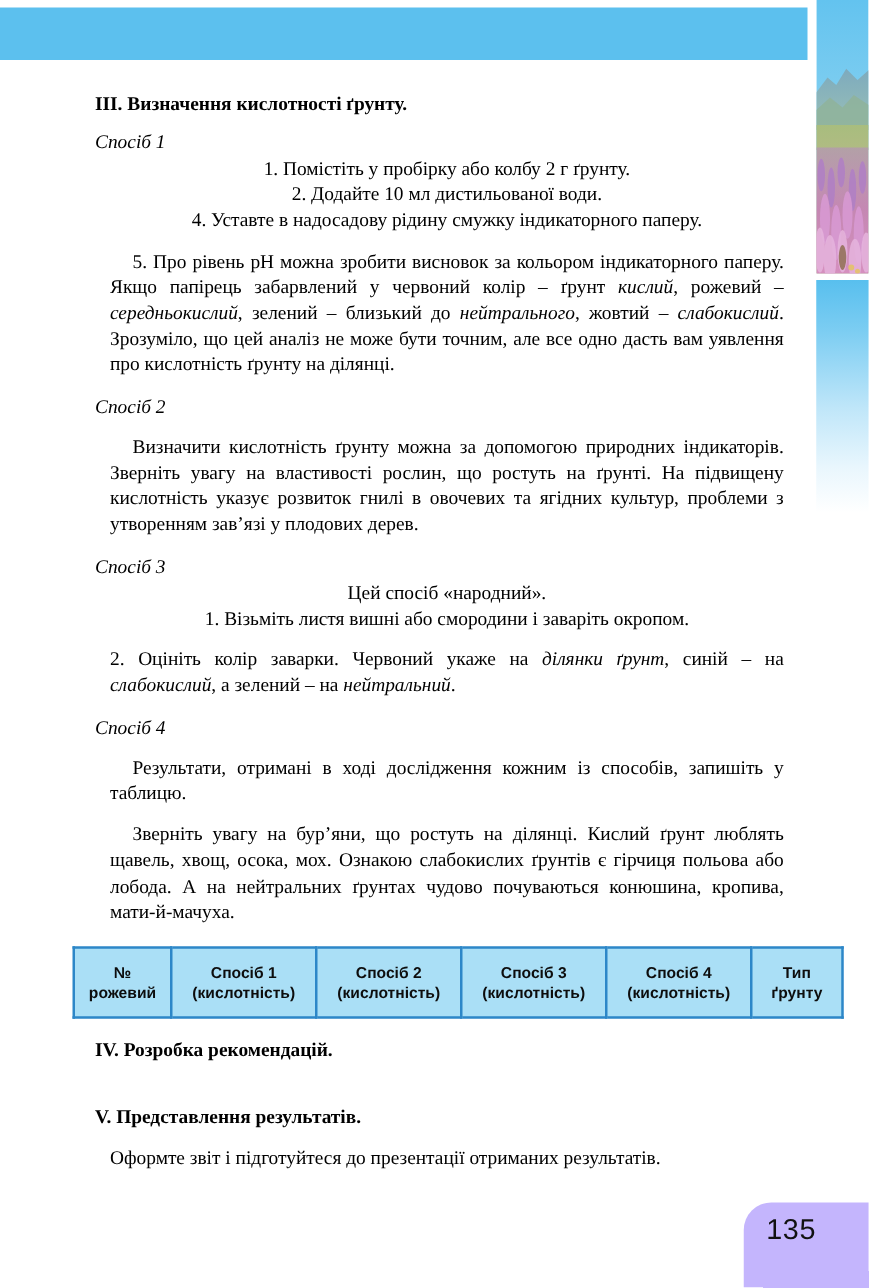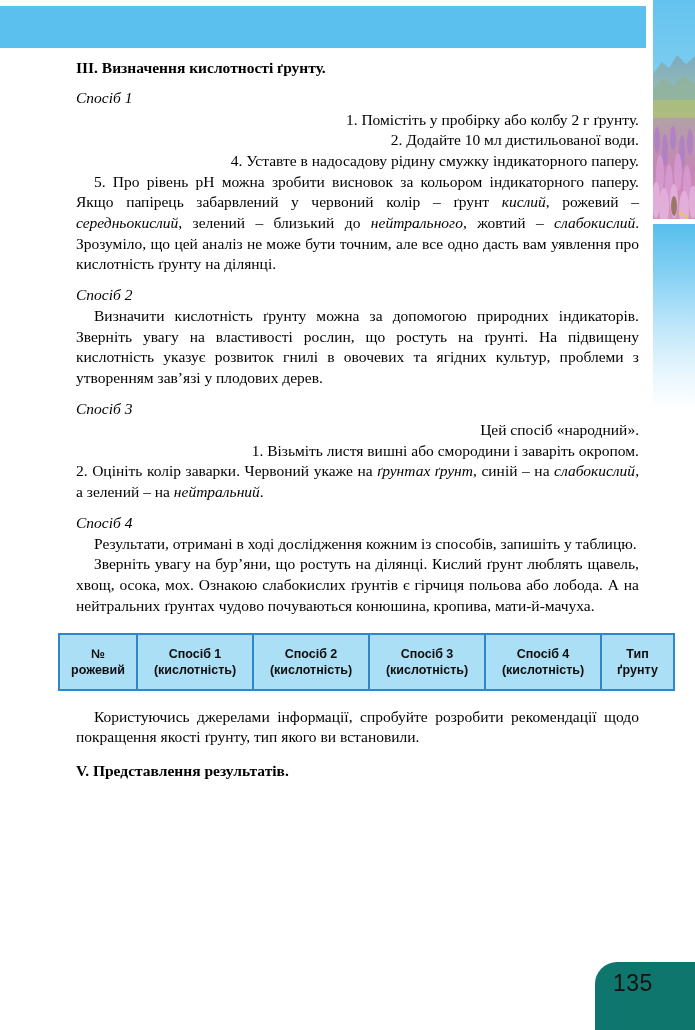--- a/index.html
+++ b/index.html
@@ -43,21 +43,21 @@
     height: 186px;
     background: linear-gradient(to bottom, #58bfee 0%, #7ccdf2 22%, #bfe6f9 55%, #e8f6fd 80%, #ffffff 100%);
   }
 
   .page-number-box {
     position: absolute;
     left: 595px;
     top: 962px;
     width: 100px;
     height: 68px;
-    background: #0f766e;
+    background: #c4b5fd;
     border-top-left-radius: 22px;
   }
   .page-number-box .page-num {
     position: absolute;
     left: 18px;
     top: 8px;
     font-family: "Liberation Sans", sans-serif;
     font-size: 23px;
     font-weight: 400;
     color: #111111;
@@ -69,45 +69,45 @@
     position: absolute;
     left: 76px;
     top: 58px;
     width: 563px;
   }
 
   h2.section-head {
     font-family: "Liberation Serif", serif;
     font-size: 15.5px;
     font-weight: bold;
-    margin: 0 0 4px 0;
+    margin: 16px 0 4px 0;
     line-height: 1.32;
   }
 
   .method-title {
     font-style: italic;
     font-size: 15.5px;
     line-height: 1.36;
     margin: 9px 0 1px 0;
   }
 
   p.para {
-    margin: 0;
+    margin: 12px;
     font-size: 15.5px;
     line-height: 1.335;
     text-align: justify;
     text-indent: 0;
     font-family: Liberation Serif, serif;
   }
   p.para.indent { text-indent: 18px; }
   p.numbered {
     margin: 0;
     font-size: 15.5px;
     line-height: 1.335;
-    text-align: right;
+    text-align: center;
   }
   .em { font-style: italic; }
   .gap-md { height: 13px; }
 
   
   .tbl-wrap {
     margin-top: 16px;
     margin-bottom: 16px;
   }
   table.result-table {
@@ -214,21 +214,21 @@
   <p class="numbered">4. Уставте в надосадову рідину смужку індикаторного паперу.</p>
 
   <p class="para indent"><span>5. Про рівень рН можна зробити висновок за кольором індикаторного паперу. Якщо папірець забарвлений у червоний колір – ґрунт </span><span class="em">кислий</span><span>, рожевий – </span><span class="em">середньокислий</span><span>, зелений – близький до </span><span class="em">нейтрального</span><span>, жовтий – </span><span class="em">слабокислий</span><span>. Зрозуміло, що цей аналіз не може бути точним, але все одно дасть вам уявлення про кислотність ґрунту на ділянці.</span></p>
 
   <div class="method-title">Спосіб 2</div>
   <p class="para indent">Визначити кислотність ґрунту можна за допомогою природних індикаторів. Зверніть увагу на властивості рослин, що ростуть на ґрунті. На підвищену кислотність указує розвиток гнилі в овочевих та ягідних культур, проблеми з утворенням зав’язі у плодових дерев.</p>
 
   <div class="method-title">Спосіб 3</div>
   <p class="numbered">Цей спосіб «народний».</p>
   <p class="numbered">1. Візьміть листя вишні або смородини і заваріть окропом.</p>
-  <p class="para"><span>2. Оцініть колір заварки. Червоний укаже на </span><span class="em">ґрунтах ґрунт</span><span>, синій – на </span><span class="em">слабокислий</span><span>, а зелений – на </span><span class="em">нейтральний</span><span>.</span></p>
+  <p class="para"><span>2. Оцініть колір заварки. Червоний укаже на </span><span class="em">ділянки ґрунт</span><span>, синій – на </span><span class="em">слабокислий</span><span>, а зелений – на </span><span class="em">нейтральний</span><span>.</span></p>
 
   <div class="method-title">Спосіб 4</div>
   <p class="para indent">Результати, отримані в ході дослідження кожним із способів, запишіть у таблицю.</p>
 
   <p class="para indent">Зверніть увагу на бур’яни, що ростуть на ділянці. Кислий ґрунт люблять щавель, хвощ, осока, мох. Ознакою слабокислих ґрунтів є гірчиця польова або лобода. А на нейтральних ґрунтах чудово почуваються конюшина, кропива, мати-й-мачуха.</p>
 
   <div class="tbl-wrap">
     <table class="result-table">
       <tbody>
         <tr>
@@ -254,19 +254,20 @@
           </td>
           <td class="c5">
             <span class="tight">Тип</span>
             <span class="tight">ґрунту</span>
           </td>
         </tr>
       </tbody>
     </table>
   </div>
 
-  <p class="para indent">Користуючись джерелами інформації, спробуйте розробити рекомендації щодо покращення якості ґрунту, тип якого ви встановили.</p>
+  <h2 class="section-head">IV. Розробка рекомендацій.</h2>
 
   <div class="gap-md"></div>
 
   <h2 class="section-head">V. Представлення результатів.</h2>
+  <p class="para">Оформте звіт і підготуйтеся до презентації отриманих результатів.</p>
 
 </div>
 
 </body></html>

